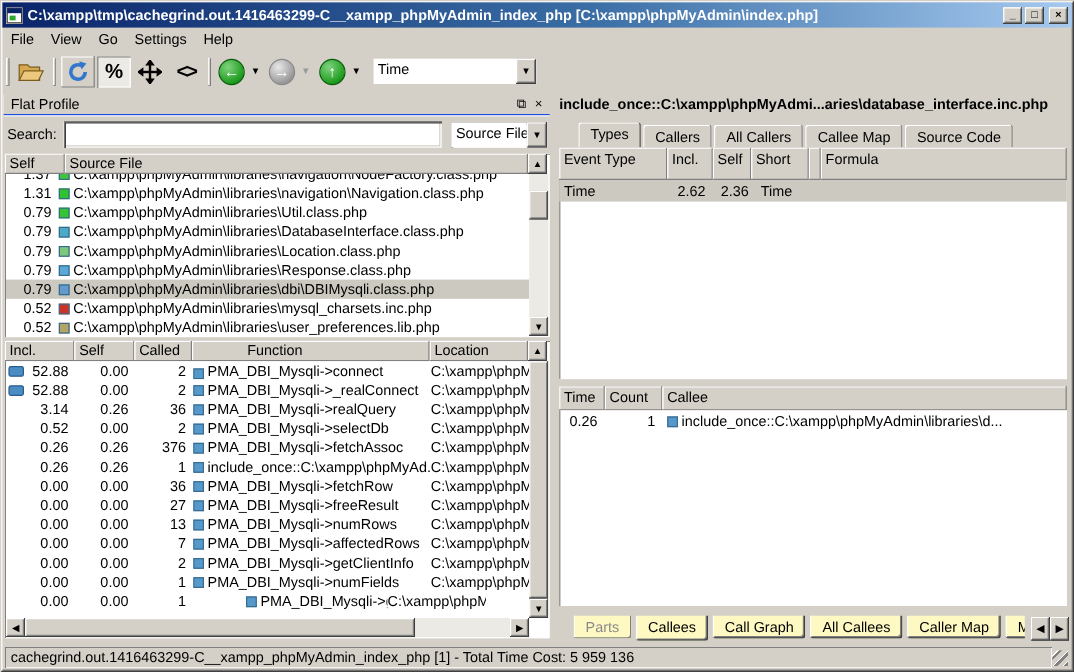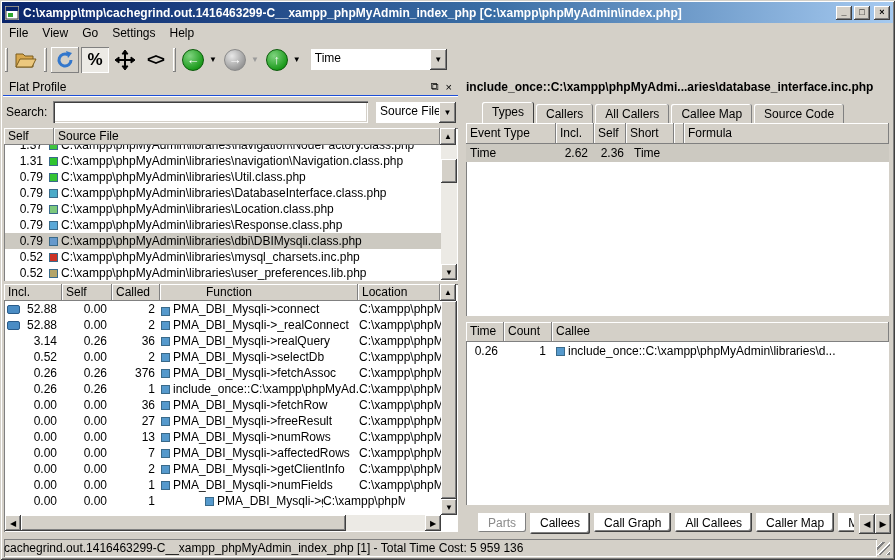--- a/index.html
+++ b/index.html
@@ -54,29 +54,29 @@
   .baric { width:13px; height:9px; background:#4a8cc4; border:1px solid #2a5c8a; border-radius:2px; margin:0 2px; flex:none; }
   .clip { overflow:hidden; white-space:nowrap; }
   
   .rpane { position:absolute; left:462px; top:76px; right:2px; bottom:24px; }
   .rtitle { position:absolute; left:4px; top:4px; right:4px; height:17px; font-size:12px; font-weight:bold; white-space:nowrap; overflow:hidden; }
   .tabs { position:absolute; left:20px; top:26px; height:21px; display:flex; align-items:flex-end; }
   .tab { background:#d4d0c8; font-size:12px; padding:3px 10px 3px; margin-right:2px; height:19px;
          box-shadow: inset -1px 0 0 #808080, inset 1px 1px 0 #ffffff; border-top-left-radius:2px; border-top-right-radius:2px; }
   .tab.active { height:21px; font-weight:normal; box-shadow: inset -1px 0 0 #404040, inset 1px 1px 0 #ffffff; }
   .btabs { position:absolute; left:16px; bottom:2px; height:21px; display:flex; align-items:flex-start; max-width:376px; overflow:hidden; }
-  .btab { background:#ffffff; font-size:12px; padding:3px 10px; margin-right:4px; height:19px; white-space:nowrap;
+  .btab { background:#fef9c3; font-size:12px; padding:3px 10px; margin-right:4px; height:19px; white-space:nowrap;
           box-shadow: inset -1px -1px 0 #404040, inset 1px 0 0 #ffffff, inset -2px -2px 0 #808080; border-bottom-left-radius:2px; border-bottom-right-radius:2px; }
   .btab.active { height:21px; }
   .btab.disabled { color:#8a8a8a; box-shadow: inset -1px -1px 0 #808080, inset 1px 0 0 #ffffff; }
   .tscroll { position:absolute; bottom:2px; right:2px; display:flex; }
   .tscroll .sb { width:16px; height:20px; font-size:9px; }
   .statusbar { position:absolute; left:2px; right:2px; bottom:2px; height:22px; }
   .statusfield { position:absolute; left:2px; top:3px; right:16px; bottom:1px; box-shadow: inset 1px 1px 0 #808080, inset -1px -1px 0 #ffffff;
-                 font-size:12px; padding:2px 0; white-space:nowrap; overflow:hidden; }
+                 font-size:12px; padding:2px 5px; white-space:nowrap; overflow:hidden; }
   .gripcorner { position:absolute; right:3px; bottom:3px; width:13px; height:13px;
                 background:repeating-linear-gradient(135deg, transparent 0 3px, #ffffff 3px 4px, #808080 4px 6px); }
   svg { display:block; }
 </style>
 </head>
 <body>
 
 <div class="window">
 
   <div class="titlebar">
@@ -425,21 +425,21 @@
     <div class="rtitle">include_once::C:\xampp\phpMyAdmi...aries\database_interface.inc.php</div>
     <div class="tabs" id="detail-tabs">
         <span class="tab active">Types</span>
         <span class="tab">Callers</span>
         <span class="tab">All Callers</span>
         <span class="tab">Callee Map</span>
         <span class="tab">Source Code</span>
       </div>
 
     <div class="listbox s1" style="left:4px; top:47px; width:423px; height:193px;">
-      <div class="hdrrow" style="height:21px;">
+      <div class="hdrrow" style="height:27px;">
         <span class="colh" style="width:90px; padding-top:3px;">Event Type</span>
         <span class="colh" style="width:38px; padding-top:3px;">Incl.</span>
         <span class="colh" style="width:32px; padding-top:3px;">Self</span>
         <span class="colh" style="width:48px; padding-top:3px;">Short</span>
         <span class="colh" style="width:10px;"></span>
         <span class="colh" style="flex:1; padding-top:3px;">Formula</span>
       </div>
       <div class="frow sel" style="height:18px;">
         <span style="width:90px; padding-left:4px;">Time</span>
         <span class="cell-r" style="width:38px;">2.62</span>

